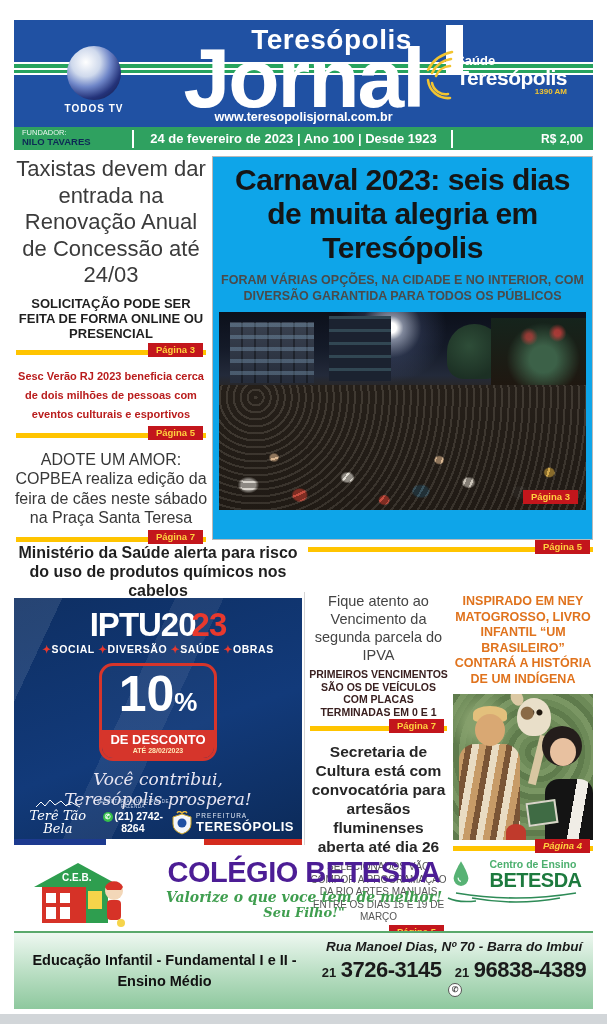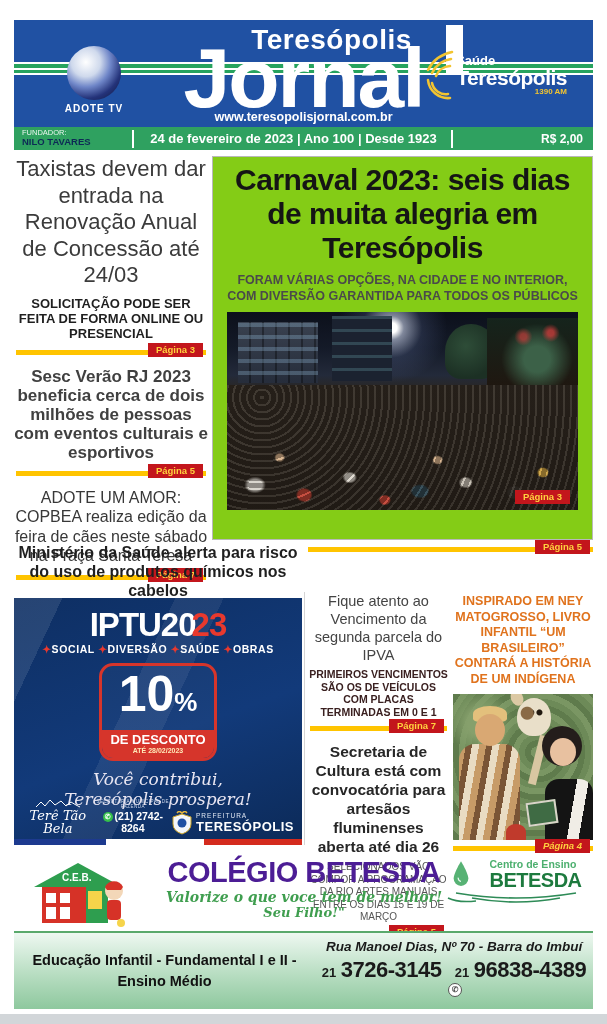--- a/index.html
+++ b/index.html
@@ -40,26 +40,26 @@
   
   .rule{position:relative;height:5px;background:#ffc400;}
   .pg{position:absolute;right:3px;top:-7px;background:#c3161c;color:#ffd23f;
       font-size:9.5px;font-weight:700;padding:1px 8px 2px;white-space:nowrap;}
 
   
   .leftcol{position:absolute;left:14px;top:156px;width:194px;text-align:center;}
   .h-taxistas{font-size:22px;line-height:26.5px;color:#3b3b3b;}
   .sub-taxistas{margin-top:7px;font-size:13px;line-height:15px;font-weight:800;color:#1f1f1f;}
   .leftcol .rule{margin:9px 2px 12px;}
-  .h-sesc{font-size:17px;line-height:19px;font-weight:800;color:#404040;}
+  .h-sesc{font-size:11px;line-height:19px;font-weight:800;color:#b91c1c;}
   .h-adote{font-size:16px;line-height:19.5px;color:#383838;}
 
   
   .mainbox{position:absolute;left:212px;top:156px;width:381px;height:384px;border:1px solid #b9b9b9;
-    box-sizing:border-box;padding:6px 14px;text-align:center;background:#84cc16;}
+    box-sizing:border-box;padding:6px 6px;text-align:center;background:#0ea5e9;}
   .h-carnaval{font-size:30px;line-height:34px;font-weight:800;color:#151515;letter-spacing:-.5px;}
   .sub-carnaval{margin-top:7px;font-size:12.5px;line-height:16px;font-weight:700;color:#4a4a4a;}
   .photo-carnaval{position:relative;height:198px;margin-top:8px;overflow:hidden;
     background:
      radial-gradient(circle at 47% 8%, #ffffff 0 5px, rgba(220,230,255,.55) 12px, rgba(120,140,200,.18) 30px, transparent 55px),
      radial-gradient(circle at 12% 24%, rgba(255,190,60,.8) 0 3px, transparent 10px),
      radial-gradient(circle at 86% 10%, rgba(235,70,70,.8) 0 4px, transparent 12px),
      radial-gradient(circle at 76% 14%, rgba(240,90,60,.7) 0 3px, transparent 10px),
      linear-gradient(180deg,#0c101b 0%,#141a28 18%,#232a3a 32%,#2b2620 40%,#1f1a16 60%,#171310 100%);}
   .ph-bldg1{position:absolute;left:3%;top:5%;width:23%;height:31%;
@@ -195,21 +195,21 @@
 <div class="page">
 
   <div class="banner">
     <div class="stripes"></div>
     <div class="mast-teresopolis">Teresópolis</div>
     <div class="mast-bar"></div>
     <div class="mast-jornal">Jornal</div>
     <div class="mast-url">www.teresopolisjornal.com.br</div>
     <div class="teretv">
       <div class="globe"></div>
-      <div class="lbl">ADOTE TV</div>
+      <div class="lbl">TODOS TV</div>
     </div>
     <div class="radio">
       <svg width="30" height="54" viewBox="0 0 30 54">
         <g fill="none" stroke="#f2c430" stroke-width="2.6" stroke-linecap="round">
           <path d="M28 4 A34 34 0 0 0 4 22"></path>
           <path d="M27 11 A25 25 0 0 0 8 25"></path>
           <path d="M26 18 A16 16 0 0 0 12 28"></path>
           <path d="M4 32 A20 20 0 0 0 26 50"></path>
           <path d="M8 35 A14 14 0 0 0 24 46"></path>
         </g>

